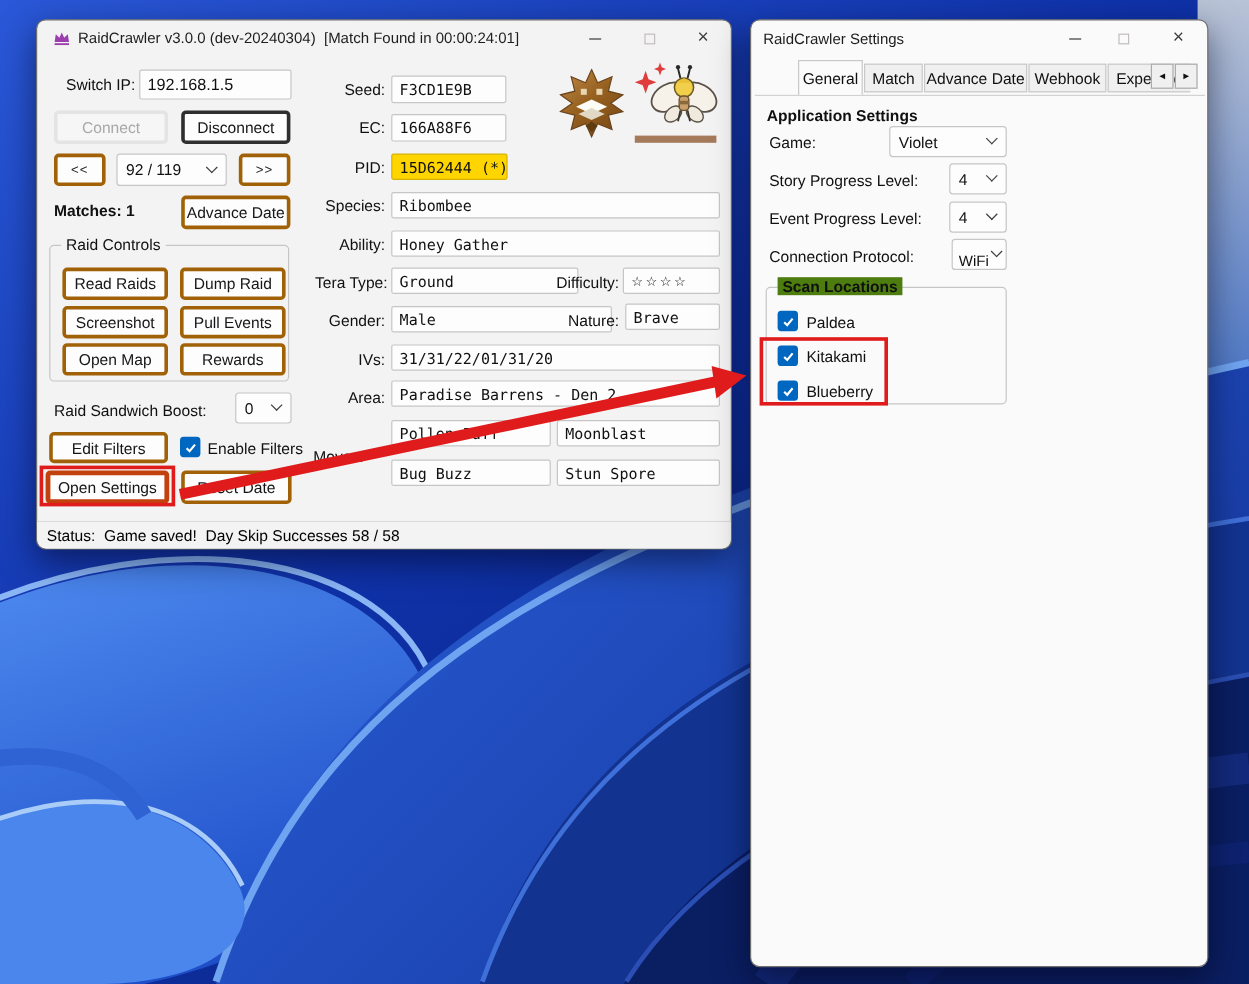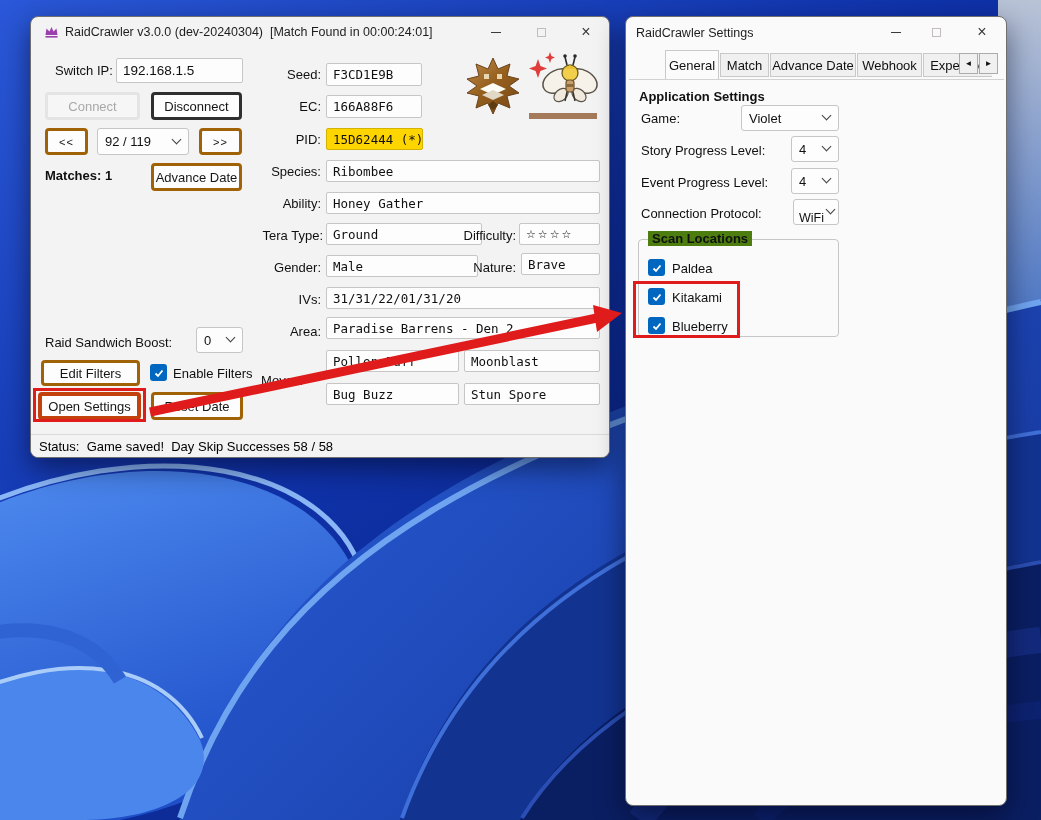--- a/index.html
+++ b/index.html
@@ -131,20 +131,29 @@
     <div class="btn" style="left:14px;top:111px;width:43px;height:27px;font-size:11px;letter-spacing:1px;">&lt;&lt;</div>
     <div class="combo" style="left:66px;top:111px;width:92px;height:27px;">
       <span>92 / 119</span>
       <span class="chev"></span>
     </div>
     <div class="btn" style="left:168px;top:111px;width:43px;height:27px;font-size:11px;letter-spacing:1px;">&gt;&gt;</div>
 
     <span class="lbl b" style="left:14px;top:151px;">Matches: 1</span>
     <div class="btn" style="left:120px;top:146px;width:91px;height:28px;">Advance Date</div>
 
+    <div class="group" style="left:10px;top:187px;width:200px;height:114px;">
+      <span class="gtitle" style="background:#f3f3f3;">Raid Controls</span>
+      <div class="btn" style="left:10px;top:18px;width:88px;height:27px;">Read Raids</div>
+      <div class="btn" style="left:108px;top:18px;width:88px;height:27px;">Dump Raid</div>
+      <div class="btn" style="left:10px;top:50px;width:88px;height:27px;">Screenshot</div>
+      <div class="btn" style="left:108px;top:50px;width:88px;height:27px;">Pull Events</div>
+      <div class="btn" style="left:10px;top:81px;width:88px;height:27px;">Open Map</div>
+      <div class="btn" style="left:108px;top:81px;width:88px;height:27px;">Rewards</div>
+    </div>
 
     <span class="lbl" style="left:14px;top:318px;">Raid Sandwich Boost:</span>
     <div class="combo" style="left:165px;top:310px;width:47px;height:26px;">
       <span>0</span>
       <span class="chev"></span>
     </div>
 
     <div class="btn" style="left:10px;top:343px;width:99px;height:26px;">Edit Filters</div>
     <div class="cb" style="left:119px;top:347px;">
       <svg width="12" height="12" viewBox="0 0 12 12">
@@ -174,21 +183,21 @@
 
     <span class="lbl rlbl" style="left:218px;top:179px;width:72px;">Ability:</span>
     <div class="field" style="left:295px;top:175px;width:274px;height:22px;">Honey Gather</div>
 
     <span class="lbl rlbl" style="left:205px;top:211px;width:87px;">Tera Type:</span>
     <div class="field" style="left:295px;top:206px;width:156px;height:22px;">Ground</div>
     <span class="lbl rlbl" style="left:405px;top:211px;width:80px;">Difficulty:</span>
     <div class="field" style="left:488px;top:206px;width:81px;height:22px;font-family:'DejaVu Sans',sans-serif;font-size:11px;letter-spacing:2px;">☆☆☆☆</div>
 
     <span class="lbl rlbl" style="left:218px;top:243px;width:72px;">Gender:</span>
-    <div class="field" style="left:295px;top:238px;width:152px;height:22px;">Male</div>
+    <div class="field" style="left:295px;top:238px;width:184px;height:22px;">Male</div>
     <span class="lbl rlbl" style="left:405px;top:243px;width:80px;">Nature:</span>
     <div class="field" style="left:490px;top:236px;width:79px;height:22px;">Brave</div>
 
     <span class="lbl rlbl" style="left:218px;top:275px;width:72px;">IVs:</span>
     <div class="field" style="left:295px;top:270px;width:274px;height:22px;">31/31/22/01/31/20</div>
 
     <span class="lbl rlbl" style="left:218px;top:307px;width:72px;">Area:</span>
     <div class="field" style="left:295px;top:300px;width:274px;height:22px;">Paradise Barrens - Den 2</div>
 
     <span class="lbl rlbl" style="left:198px;top:356px;width:74px;">Moves:</span>

